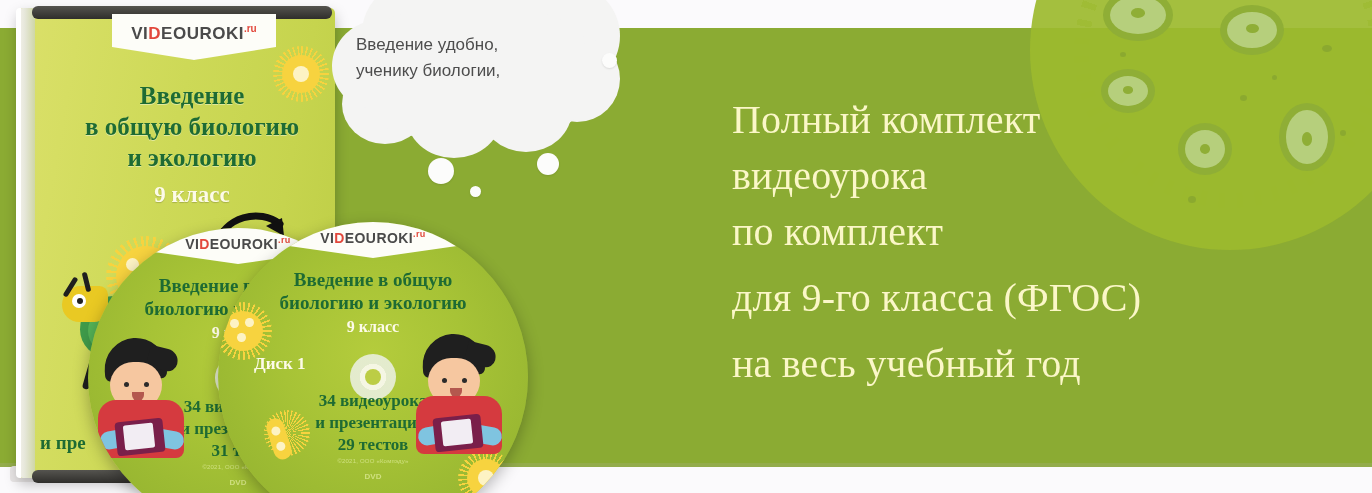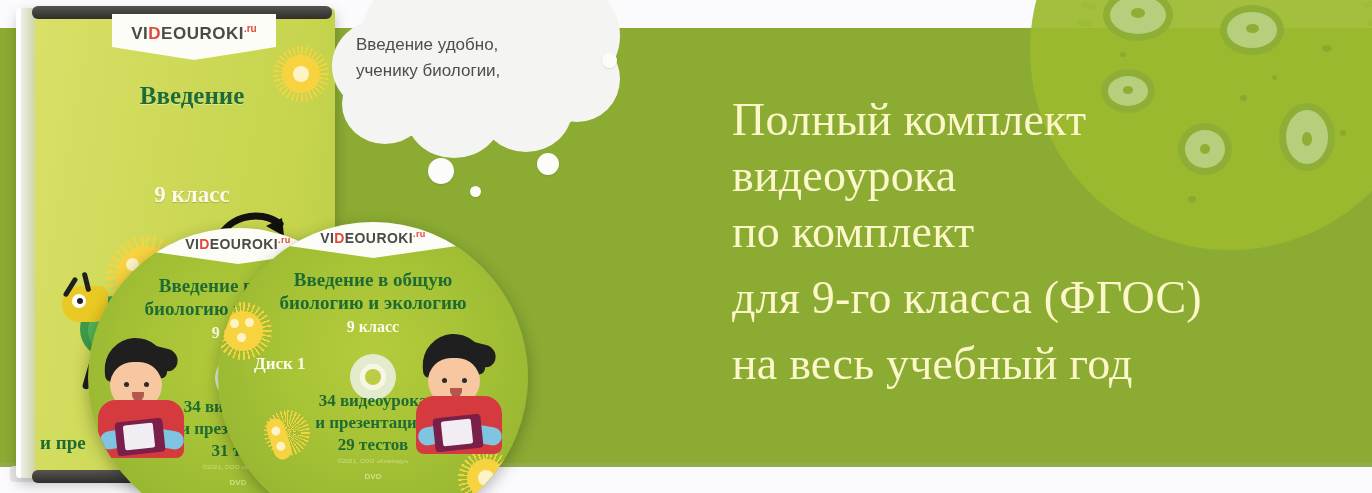--- a/index.html
+++ b/index.html
@@ -22,21 +22,21 @@
              rgba(150,178,45,.55) 0deg 2.4deg, rgba(150,178,45,0) 2.4deg 7deg);
          -webkit-mask-image:radial-gradient(circle at 50% 50%, transparent 0 47%, #000 47% 52%, transparent 52%);
          mask-image:radial-gradient(circle at 50% 50%, transparent 0 47%, #000 47% 52%, transparent 52%);}
   .vac{position:absolute;border-radius:50%;background:#b6cf7c;box-shadow:0 0 0 7px #8fae36;}
   .vac i{position:absolute;left:50%;top:50%;width:26%;height:26%;margin:-13% 0 0 -13%;
          border-radius:50%;background:#8fae36;display:block;}
   .dot-sm{position:absolute;border-radius:50%;background:#86a430;opacity:.75;}
 
   
   .headline{position:absolute;left:732px;top:92px;width:620px;color:#fbf7c8;
-            font-family:"Liberation Serif",serif;font-size:46px;line-height:56px;letter-spacing:.2px;}
+            font-family:"Liberation Serif",serif;font-size:40px;line-height:56px;letter-spacing:.2px;}
   .headline div{white-space:nowrap;}
   .headline .gap{height:10px;line-height:10px;}
 
   
   .box-shadow{position:absolute;left:10px;top:466px;width:215px;height:16px;background:#e9e6e6;border-radius:4px;}
   .box{position:absolute;left:18px;top:8px;width:317px;height:470px;border-radius:5px;overflow:hidden;
        background:linear-gradient(100deg,#dbe06a 0%,#d6de63 16%,#cdd957 45%,#c6d44e 75%,#bccd45 100%);
        box-shadow:0 6px 14px rgba(0,0,0,.25);}
   .box-spine{position:absolute;left:18px;top:8px;width:17px;height:470px;
              background:linear-gradient(90deg,#f4f2ec 0%,#e6e7da 40%,#cfd6a6 100%);border-radius:5px 0 0 5px;}
@@ -172,20 +172,22 @@
     <div class="gap">&nbsp;</div>
     <div>для 9-го класса (ФГОС)</div>
     <div class="gap">&nbsp;</div>
     <div>на весь учебный год</div>
   </div>
 
   <div class="box-shadow"></div>
   <div class="box">
     <div class="book-title">
       <div>Введение</div>
+      <div>в общую биологию</div>
+      <div>и экологию</div>
     </div>
     <div class="book-grade">9 класс</div>
     <div class="book-foot">и пре</div>
 
     <div class="spikes" style="left:255px;top:38px;width:56px;height:56px;"></div>
     <div class="yellow-cell" style="left:264px;top:47px;width:38px;height:38px;">
       <span class="sp" style="left:11px;top:11px;width:16px;height:16px;background:#fdf3c4;"></span>
     </div>
 
     <div class="spikes" style="left:88px;top:228px;width:80px;height:80px;"></div>

